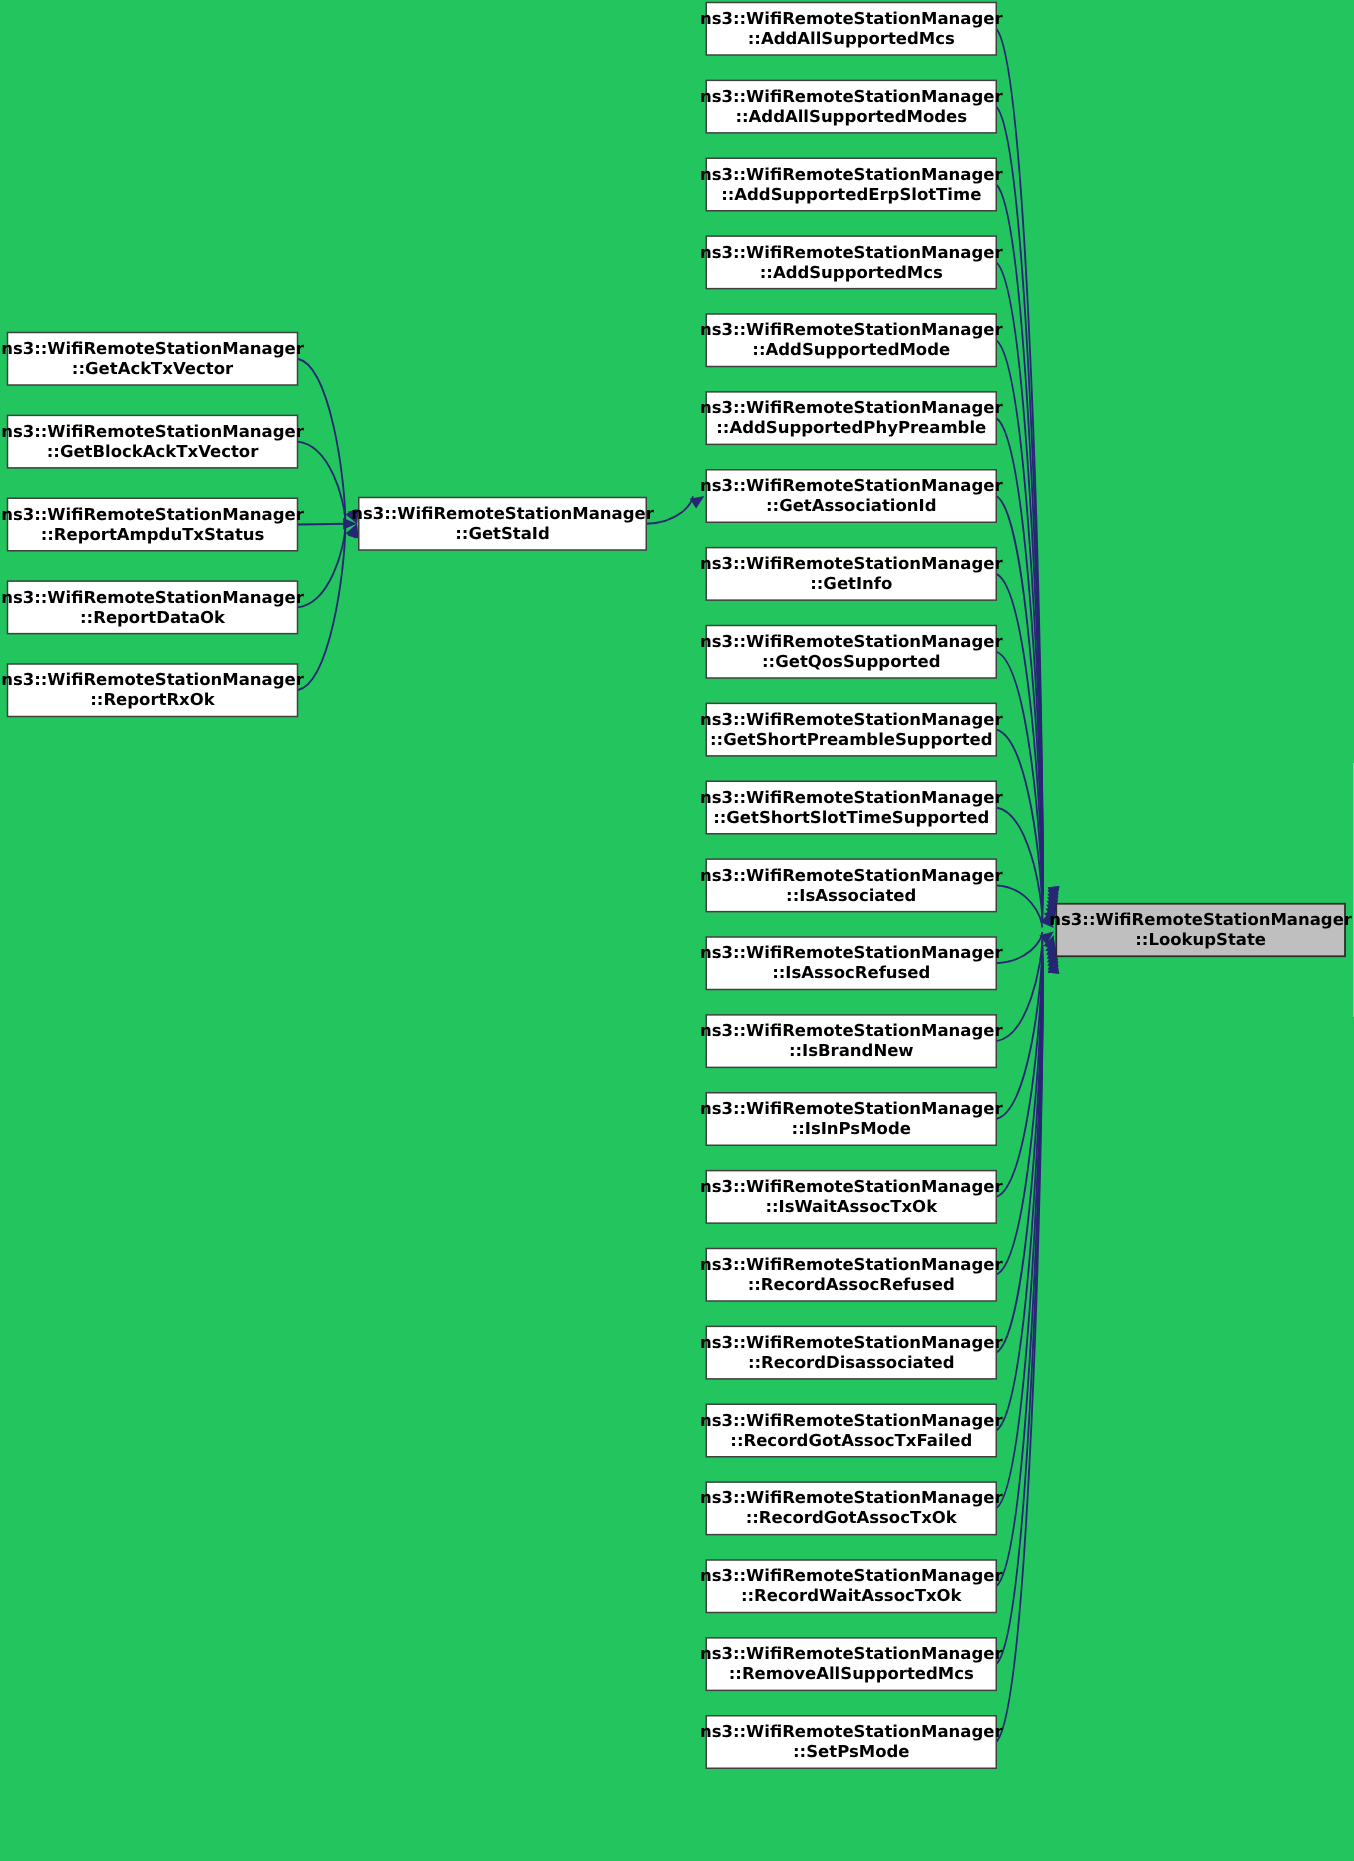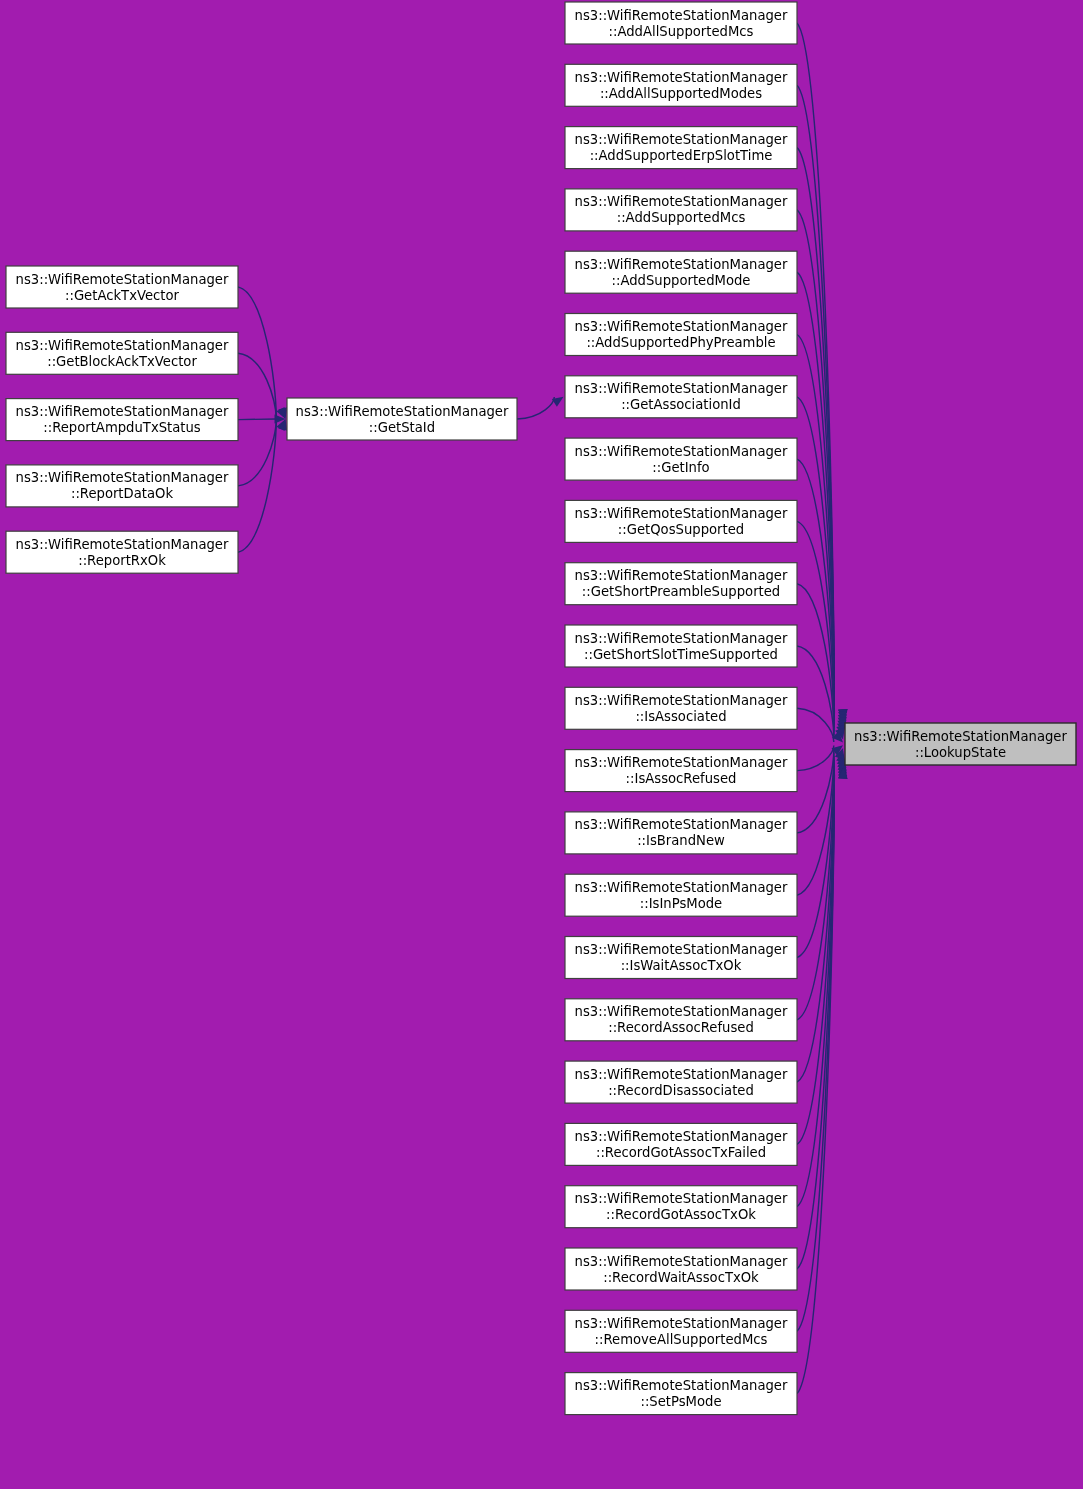--- a/index.html
+++ b/index.html
@@ -4,22 +4,23 @@
 <style>
   html, body {
     margin: 0;
     padding: 0;
     background: #ffffff;
   }
   #canvas-wrap {
     position: relative;
     width: 1083px;
     height: 1489px;
-    background: #a21caf;
+    background: #22c55e;
     overflow: hidden;
+    font-weight: bold;
   }
   svg#graph {
     display: block;
     width: 1083px;
     height: 1489px;
     font-family: "DejaVu Sans", "Liberation Sans", sans-serif;
   }
   .node-box {
     fill: #ffffff;
     stroke: #404040;

